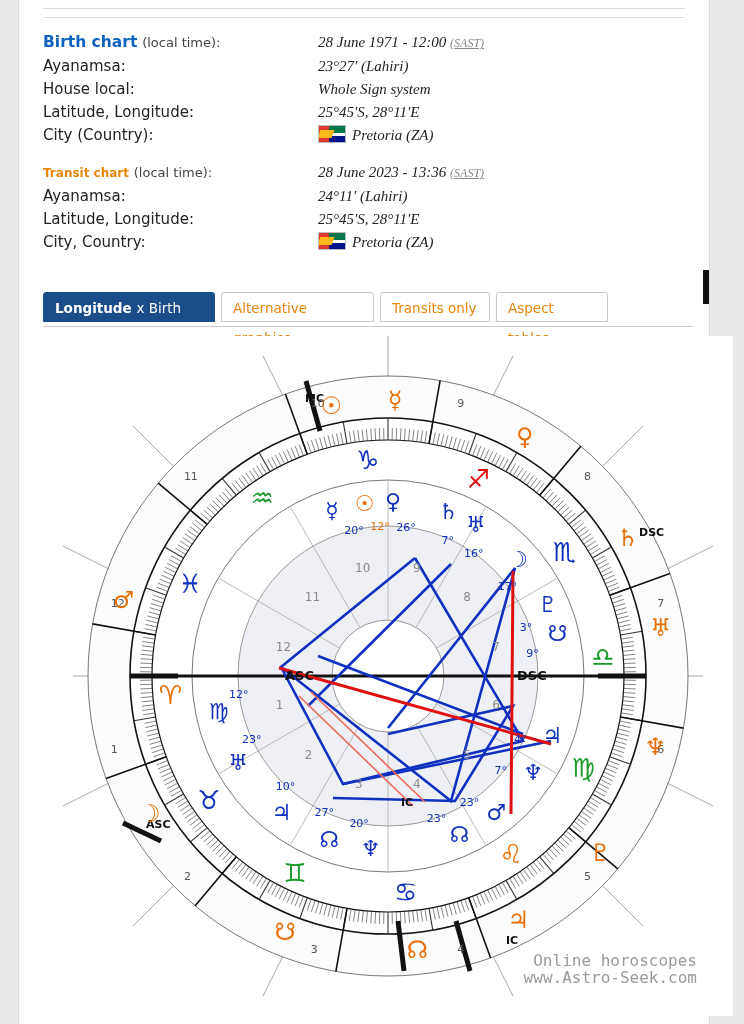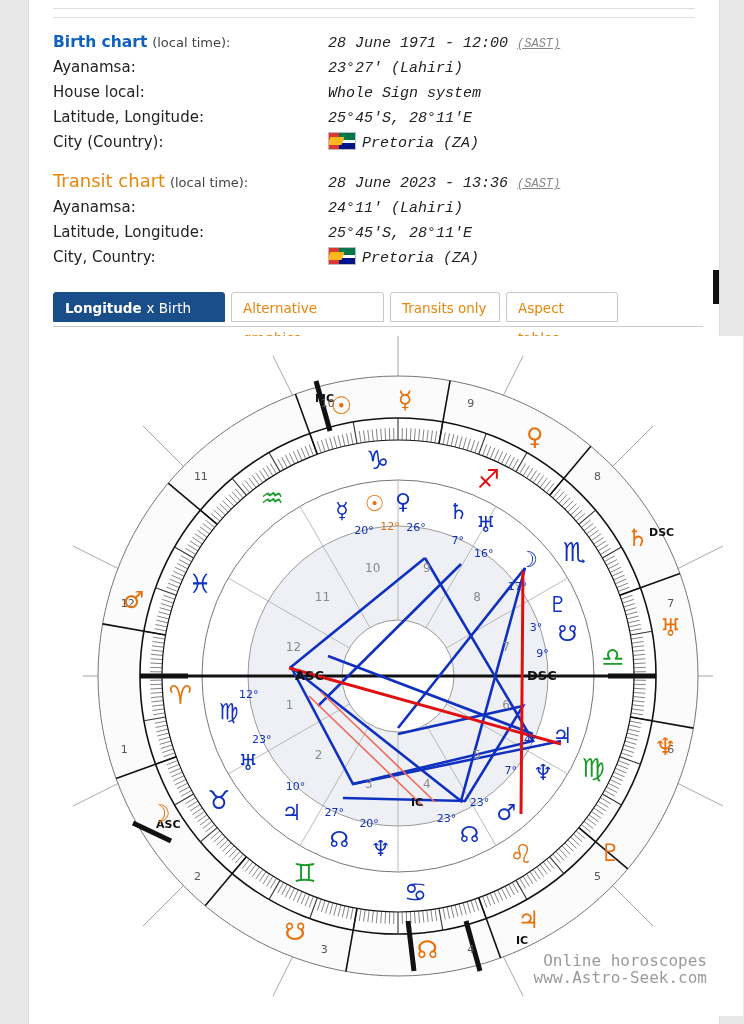--- a/index.html
+++ b/index.html
@@ -1,28 +1,28 @@
 <!DOCTYPE html>
 <html><head>
 <meta charset="utf-8">
 <style>
   html,body{margin:0;padding:0;background:#e8e8e8;}
   body{width:744px;height:1024px;font-family:"DejaVu Sans",sans-serif;overflow:hidden;}
   .page{position:relative;width:744px;height:1024px;background:#e8e8e8;}
-  .card{position:absolute;left:28px;top:0;width:690px;height:1024px;background:#fff;border-left:1px solid #ddd;border-right:1px solid #ddd;}
+  .card{position:absolute;left:18px;top:0;width:690px;height:1024px;background:#fff;border-left:1px solid #ddd;border-right:1px solid #ddd;}
   .rightedge{position:absolute;right:0;top:270px;width:6px;height:34px;background:#111;}
   hr.sep{border:none;border-top:1px solid #ddd;margin:8px 24px 0 24px;}
   hr.sep2{border:none;border-top:1px solid #ddd;margin:8px 24px 10px 24px;}
 
   .info{position:absolute;left:24px;top:32px;width:650px;font-size:15px;color:#222;}
   .row{display:flex;align-items:baseline;margin-bottom:3px;line-height:20px;}
   .lbl{width:275px;flex:0 0 275px;}
-  .val{flex:1;font-style:italic;font-family:Liberation Mono, monospace;}
+  .val{flex:1;font-style:italic;font-family:Liberation Serif, serif;}
   .lbl-birth{color:#1062c0;font-weight:bold;font-size:15.5px;}
-  .lbl-transit{color:#e8860a;font-weight:normal;font-size:18px;}
+  .lbl-transit{color:#e8860a;font-weight:bold;font-size:12px;}
   .small{font-size:13px;color:#444;font-weight:normal;font-style:normal;}
   .tz{font-size:12px;color:#888;text-decoration:underline;}
   .flag{display:inline-block;width:26px;height:16px;vertical-align:-3px;margin-right:6px;position:relative;overflow:hidden;border:1px solid #bbb;}
   .flag i{position:absolute;display:block;}
   .f1{left:0;top:0;width:26px;height:7px;background:#007749;}
   .f2{left:0;top:7px;width:26px;height:3px;background:#fff;}
   .f3{left:0;top:10px;width:26px;height:6px;background:#001489;}
   .f4{left:0;top:0;width:10px;height:16px;background:#de3831;}
   .f5{left:0;top:4px;width:14px;height:8px;background:#ffb81c;transform:skewX(-20deg);}
 

